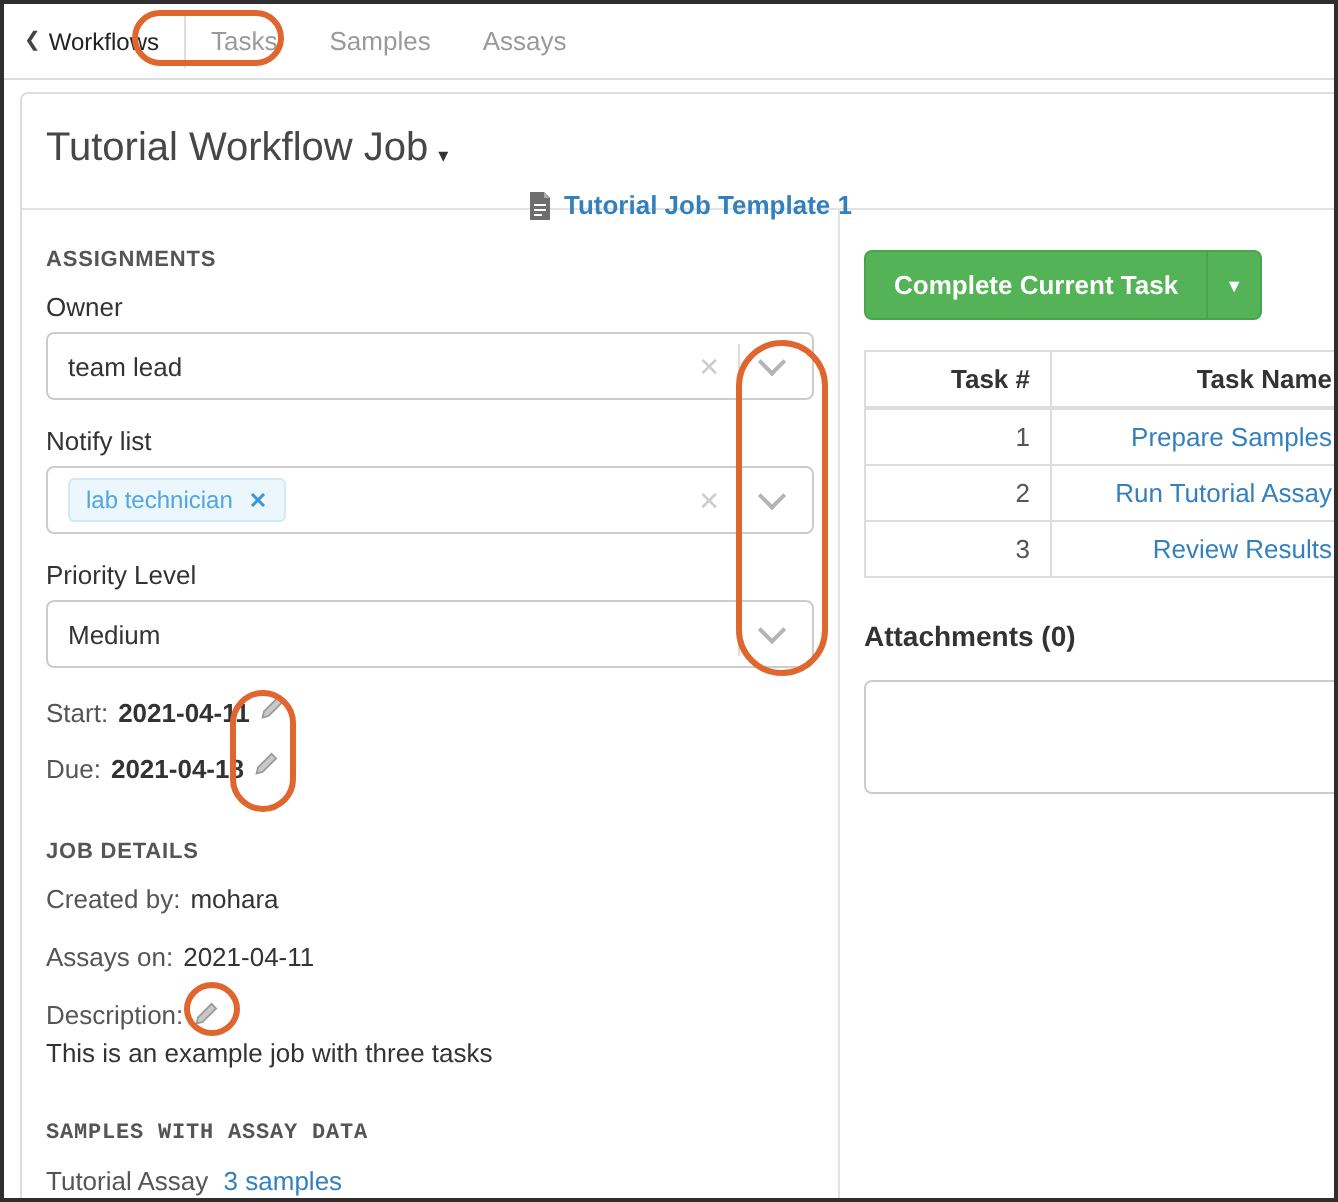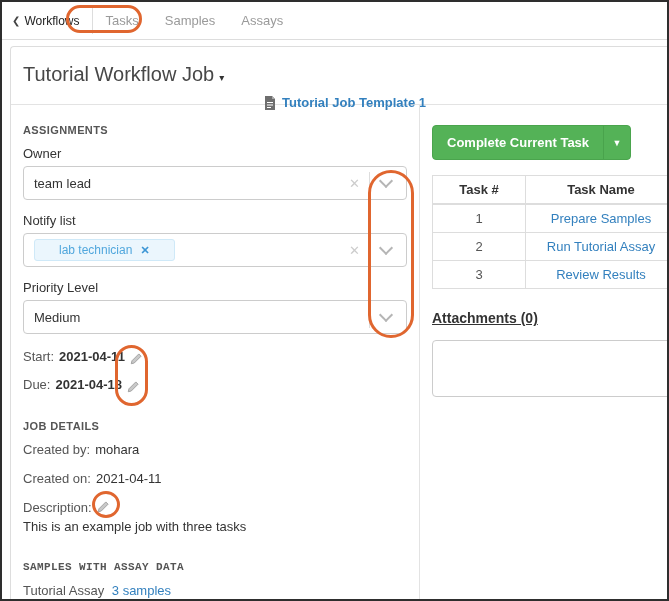--- a/index.html
+++ b/index.html
@@ -51,24 +51,24 @@
   .field-label{font-size:13px;color:#333;display:block;margin-bottom:5px;}
   .select{height:34px;box-sizing:border-box;border:1px solid #ccc;border-radius:4px;
     display:flex;align-items:center;padding:0 8px 0 10px;margin-bottom:13px;background:#fff;cursor:pointer;}
   .sel-value{flex:1;font-size:13px;color:#333;}
   .clear-x{color:#ccc;font-size:13px;margin-right:9px;cursor:pointer;}
   .sel-divider{width:1px;height:22px;background:#ddd;margin-right:11px;}
   .chev{width:8px;height:8px;border-right:2px solid #b5b5b5;border-bottom:2px solid #b5b5b5;
     transform:rotate(45deg);margin:-4px 7px 0 0;cursor:pointer;}
   .tag{display:inline-flex;align-items:center;gap:8px;background:var(--tag-bg);
     border:1px solid var(--tag-border);border-radius:3px;color:var(--tag-text);
-    font-size:12px;padding:3px 24px;}
+    font-size:12px;padding:3px 8px;}
   .tag-x{color:#3d96d5;font-weight:bold;font-size:11px;cursor:pointer;}
 
-  .date-row{display:flex;align-items:flex-end;font-size:13px;color:#555;margin-bottom:9px;line-height:19px;}
+  .date-row{display:flex;align-items:flex-start;font-size:13px;color:#555;margin-bottom:9px;line-height:19px;}
   .date-row:first-of-type{margin-top:16px;}
   .date-val{color:#333;font-weight:bold;margin-left:5px;}
   .pencil{margin-left:4px;display:inline-flex;cursor:pointer;}
 
   .detail-row{font-size:13px;color:#555;margin-bottom:13px;line-height:16px;display:flex;}
   .detail-val{color:#333;margin-left:5px;}
   .jobdetails-header{margin-top:26px;}
   .desc-row{margin-bottom:2px;}
   .desc-text{font-size:13px;color:#333;margin:2px 0 0;line-height:18px;}
   .samples-header{margin-top:25px;font-family:Liberation Mono, monospace;}
@@ -78,26 +78,26 @@
   
   .btn-complete{display:inline-flex;height:33px;background:var(--green);
     border:1px solid var(--green-border);border-radius:4px;color:#fff;overflow:hidden;
     margin-bottom:15px;cursor:pointer;}
   .btn-main{padding:0 14px;display:flex;align-items:center;font-size:13px;font-weight:bold;}
   .btn-toggle{width:26px;border-left:1px solid #49a34c;display:flex;align-items:center;
     justify-content:center;font-size:9px;}
 
   .task-table{border-collapse:collapse;width:calc(100% + 10px);font-size:13px;margin-bottom:21px;
     background:#fff;}
-  .task-table th,.task-table td{border:1px solid var(--border-light);padding:6px 10px;text-align:center;}
+  .task-table th,.task-table td{border:1px solid var(--border-light);padding:6px 10px;text-align:right;}
   .task-table th{color:#333;font-weight:bold;border-bottom-width:2px;}
   .task-table td.num{color:#555;width:72px;}
   .task-table td a{color:var(--link);text-decoration:none;cursor:pointer;}
 
-  .attach-label{font-size:14px;font-weight:bold;color:#333;margin:0 0 14px;text-decoration:underline;}
+  .attach-label{font-size:14px;font-weight:bold;color:#333;margin:0 0 14px;}
   .attach-box{height:57px;border:1px solid #ccc;border-radius:4px;width:calc(100% + 10px);
     box-sizing:border-box;}
 
   
   .ann{position:absolute;border:3px solid var(--annotation);pointer-events:none;z-index:9;
     box-sizing:border-box;background:transparent;}
   .ann-overview{left:64px;top:3px;width:76px;height:28px;border-radius:15px;}
   .ann-chevrons{left:366px;top:168px;width:46px;height:168px;border-radius:26px;}
   .ann-pencils{left:113px;top:343px;width:33px;height:61px;border-radius:18px;}
   .ann-desc{left:90px;top:489px;width:28px;height:27px;border-radius:50%;}
@@ -191,21 +191,21 @@
               </svg>
           </span>
         </div>
 
         <div class="section-label jobdetails-header">JOB DETAILS</div>
         <div class="detail-row">
           <span>Created by:</span>
           <span class="detail-val">mohara</span>
         </div>
         <div class="detail-row">
-          <span>Created on:</span>
+          <span>Assays on:</span>
           <span class="detail-val">2021-04-11</span>
         </div>
         <div class="detail-row desc-row">
           <span>Description:</span>
           <span class="pencil">
             <svg width="14" height="14" viewBox="0 0 16 16">
                 <path d="M11.2 2.2 l2.6 2.6 L6 12.6 l-3.4.8.8-3.4 z" fill="#c9c9c9" stroke="#9a9a9a" stroke-width="1"></path>
               </svg>
           </span>
         </div>

